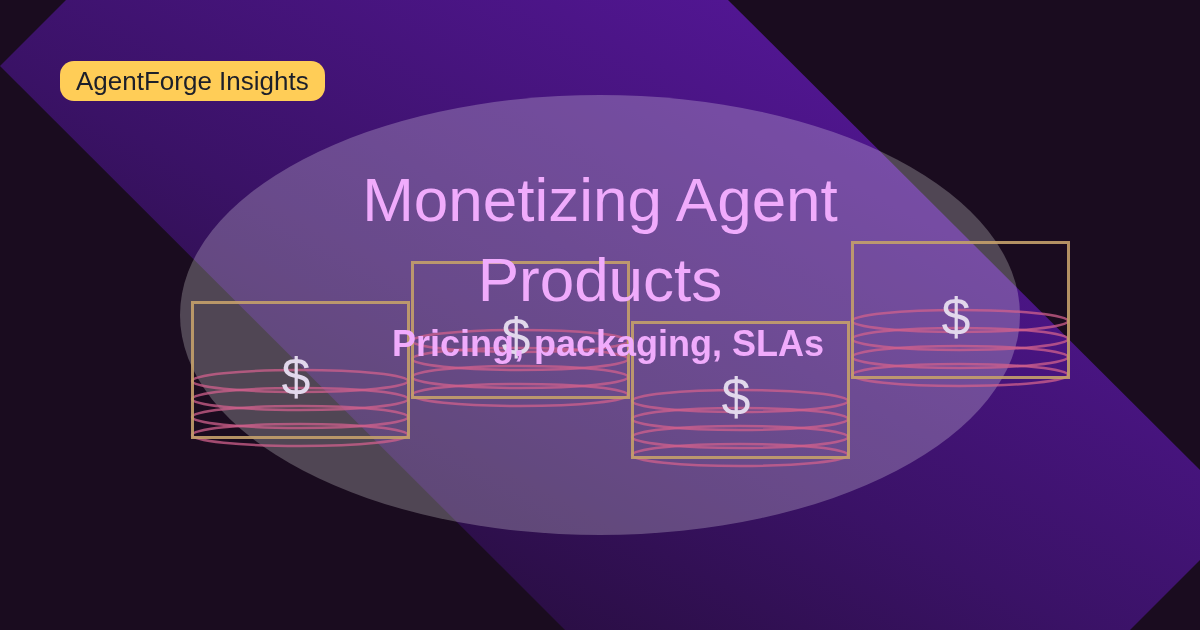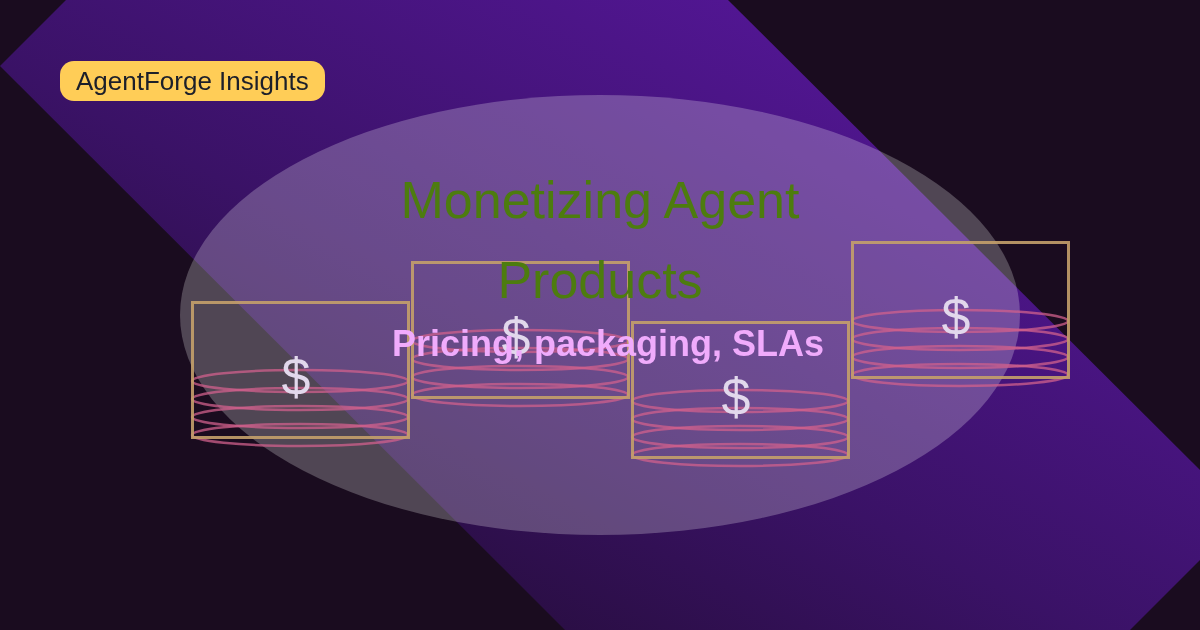--- a/index.html
+++ b/index.html
@@ -38,22 +38,22 @@
       line-height: 40px;
       white-space: nowrap;
       box-sizing: border-box;
     }
     .title {
       position: absolute;
       left: 300px;
       width: 600px;
       top: 160px;
       text-align: center;
-      color: #4d7c0f;
-      font-size: 52px;
+      color: #f0abfc;
+      font-size: 62px;
       line-height: 80px;
       margin: 0;
       font-weight: normal;
     }
     .subtitle {
       position: absolute;
       left: 308px;
       width: 600px;
       top: 322px;
       text-align: center;

